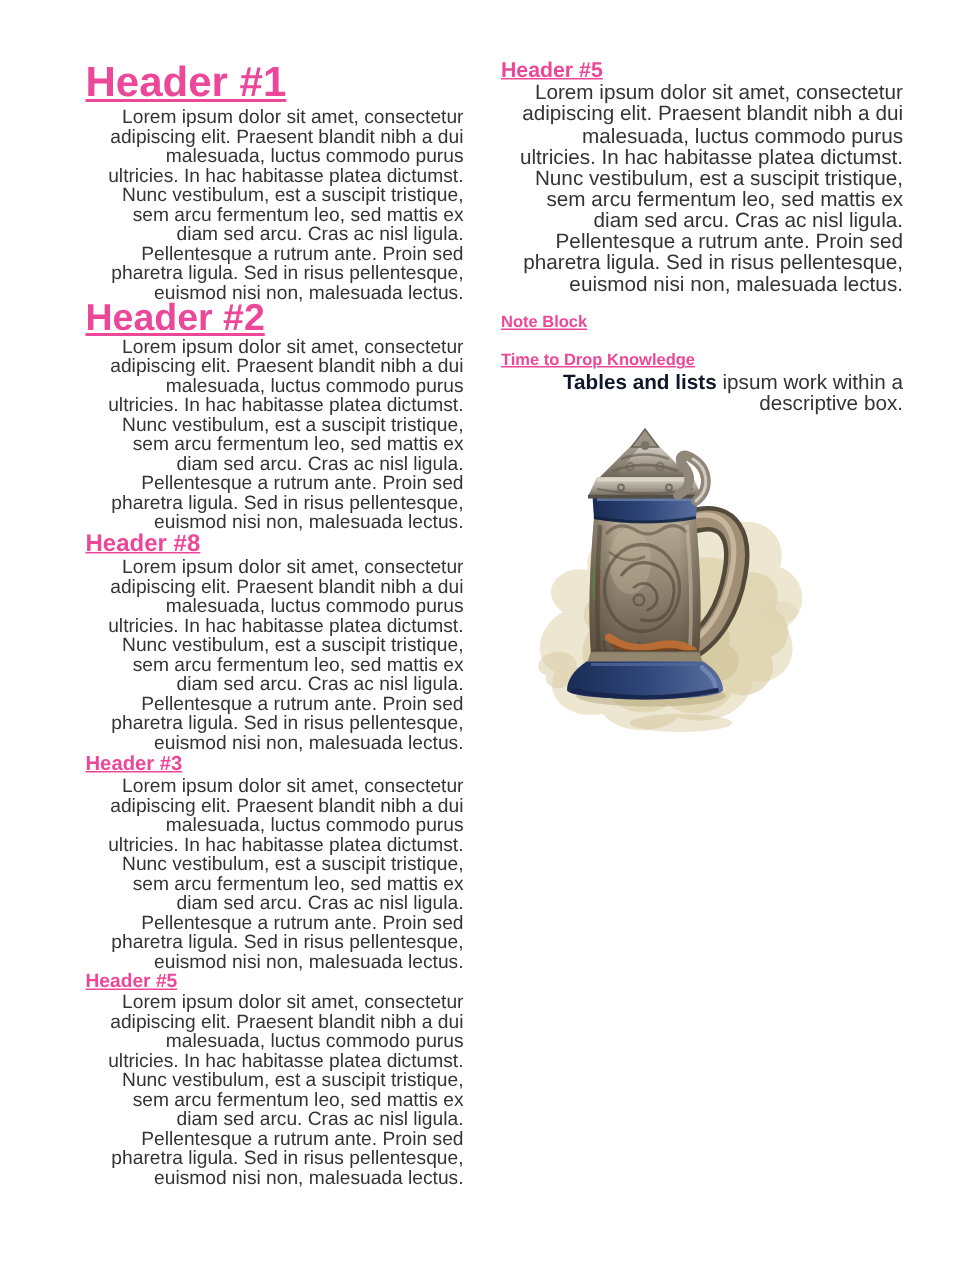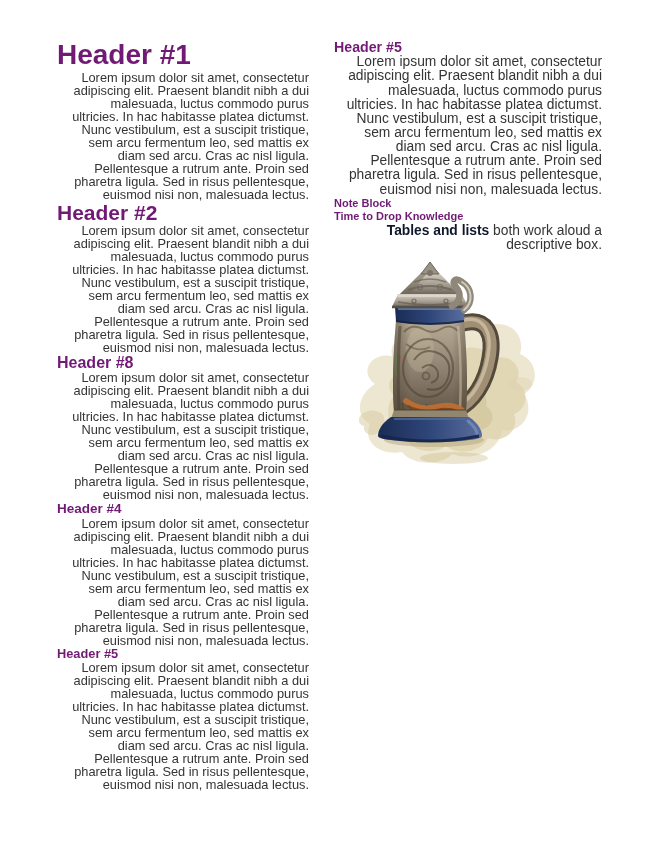--- a/index.html
+++ b/index.html
@@ -1,29 +1,29 @@
 <!DOCTYPE html>
 <html><head>
 <meta charset="utf-8">
 <style>
   html,body{margin:0;padding:0;background:#ffffff;}
   .page{position:relative;width:652px;height:844px;background:#ffffff;overflow:hidden;
         font-family:"Liberation Sans","DejaVu Sans",sans-serif;}
   .col{position:absolute;top:40px;}
   .col-left{left:57px;width:252px;}
   .col-right{left:334px;width:268px;}
-  h1,h2,h3,h4,h5,h6{margin:0;padding:0;font-weight:700;color:#701a75;
-        font-family:"Liberation Sans","DejaVu Sans",sans-serif;}
+  h1,h2,h3,h4,h5,h6{margin:0;padding:0;font-weight:700;color:#ec4899;
+        font-family:"Liberation Sans","DejaVu Sans",sans-serif;text-decoration:underline;}
   h1{font-size:28px;line-height:30.8px;}
-  h2{font-size:21px;line-height:23.1px;}
+  h2{font-size:25px;line-height:23.1px;}
   h3{font-size:16px;line-height:17.6px;}
   h4{font-size:13.5px;line-height:15.5px;}
   h5{font-size:12.8px;line-height:14.1px;}
   .col-right h5{font-size:14.2px;line-height:15.2px;}
-  h6{font-size:11px;line-height:13.6px;}
+  h6{font-size:11px;line-height:13.6px;margin-top:12px;}
   p{margin:0;padding:0;}
   .body-text{font-size:12.8px;line-height:13px;color:#343434;white-space:pre-line;text-align:right;}
   .col-right .body-text{font-size:13.8px;line-height:14.15px;}
   .body-text strong{color:#0f172a;}
   figure{margin:8px 0 0 16px;padding:0;width:202px;height:208px;}
 </style>
 </head>
 <body>
 
 <div class="page">
@@ -55,21 +55,21 @@
     <p class="body-text">Lorem ipsum dolor sit amet, consectetur
 adipiscing elit. Praesent blandit nibh a dui
 malesuada, luctus commodo purus
 ultricies. In hac habitasse platea dictumst.
 Nunc vestibulum, est a suscipit tristique,
 sem arcu fermentum leo, sed mattis ex
 diam sed arcu. Cras ac nisl ligula.
 Pellentesque a rutrum ante. Proin sed
 pharetra ligula. Sed in risus pellentesque,
 euismod nisi non, malesuada lectus.</p>
-    <h4>Header #4</h4>
+    <h4>Header #3</h4>
     <p class="body-text">Lorem ipsum dolor sit amet, consectetur
 adipiscing elit. Praesent blandit nibh a dui
 malesuada, luctus commodo purus
 ultricies. In hac habitasse platea dictumst.
 Nunc vestibulum, est a suscipit tristique,
 sem arcu fermentum leo, sed mattis ex
 diam sed arcu. Cras ac nisl ligula.
 Pellentesque a rutrum ante. Proin sed
 pharetra ligula. Sed in risus pellentesque,
 euismod nisi non, malesuada lectus.</p>
@@ -93,21 +93,21 @@
 malesuada, luctus commodo purus
 ultricies. In hac habitasse platea dictumst.
 Nunc vestibulum, est a suscipit tristique,
 sem arcu fermentum leo, sed mattis ex
 diam sed arcu. Cras ac nisl ligula.
 Pellentesque a rutrum ante. Proin sed
 pharetra ligula. Sed in risus pellentesque,
 euismod nisi non, malesuada lectus.</p>
     <h6>Note Block</h6>
     <h6>Time to Drop Knowledge</h6>
-    <p class="body-text"><strong>Tables and lists</strong><span> both work aloud a
+    <p class="body-text"><strong>Tables and lists</strong><span> ipsum work within a
 descriptive box.</span></p>
 
     <figure>
       <svg width="202" height="208" viewBox="0 0 202 208" xmlns="http://www.w3.org/2000/svg">
         <defs>
           <linearGradient id="gBody" x1="0" y1="0" x2="0" y2="1">
             <stop offset="0" stop-color="#b9ac96"></stop>
             <stop offset="0.55" stop-color="#8d8070"></stop>
             <stop offset="1" stop-color="#635747"></stop>
           </linearGradient>

